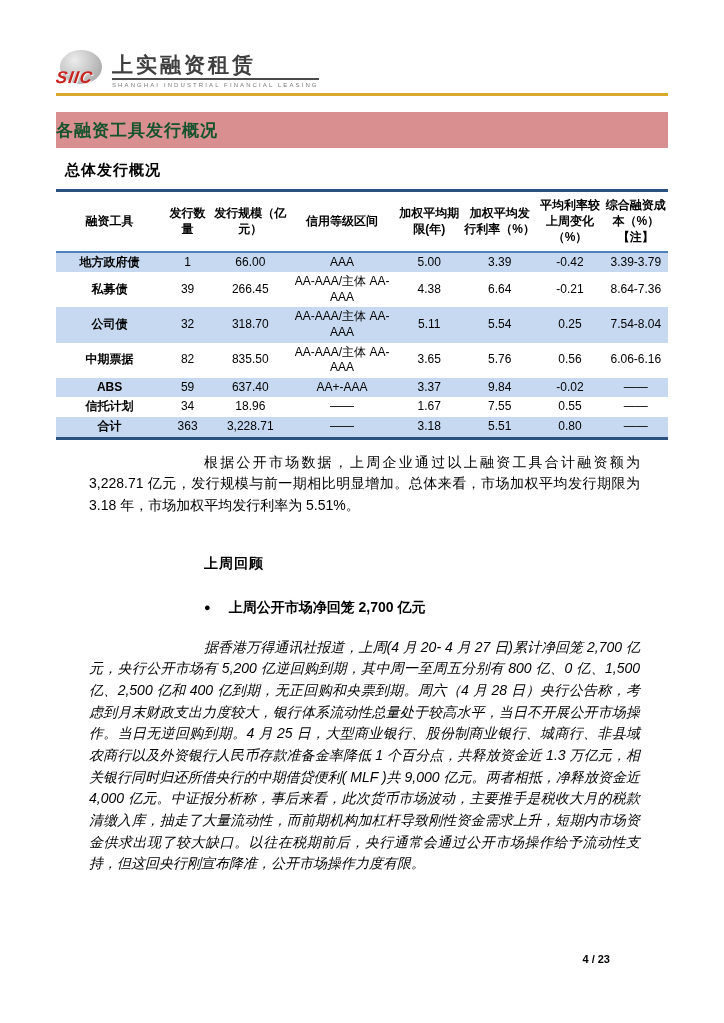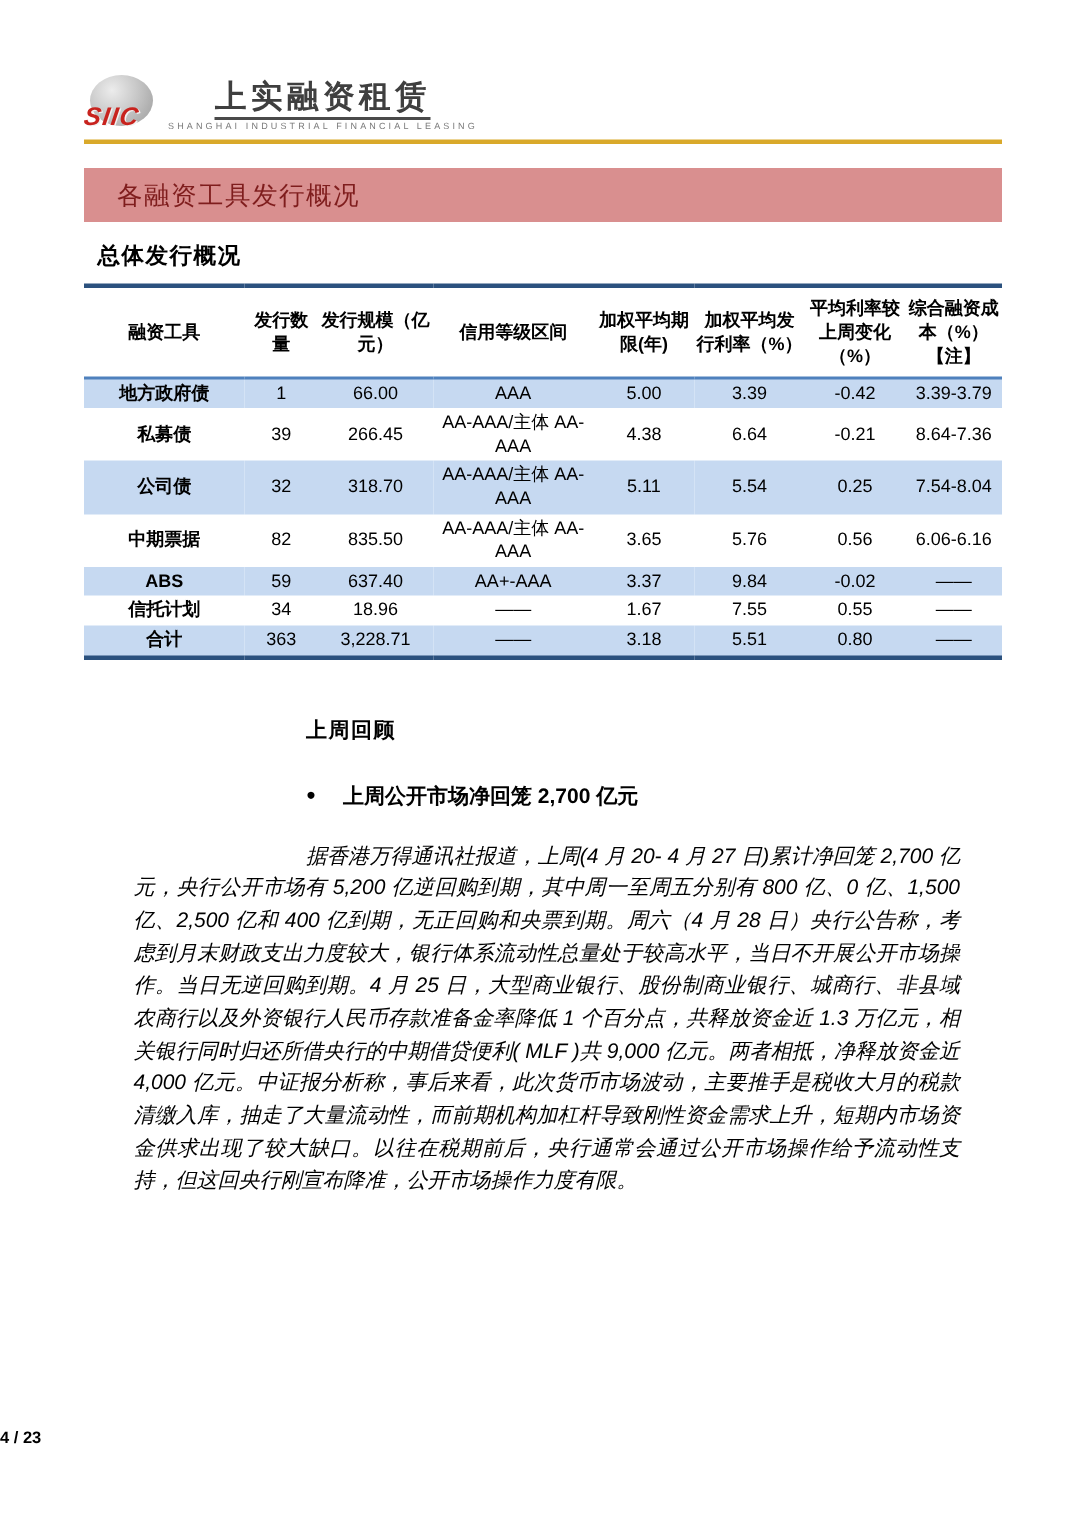--- a/index.html
+++ b/index.html
@@ -12,30 +12,30 @@
   .content{margin:0 56px;width:612px;}
 
   
   .logo{display:flex;align-items:flex-end;padding-top:44px;height:44px;}
   .logo-mark{position:relative;width:48px;height:38px;margin-right:8px;}
   .logo-globe{position:absolute;left:4px;top:0;width:42px;height:34px;border-radius:50%;
     background:radial-gradient(circle at 35% 30%, #ececec 0%, #c9c9c9 45%, #9a9a9a 100%);}
   .logo-siic{position:absolute;left:0;bottom:0;font-style:italic;font-weight:bold;
     font-size:17px;color:#c8231e;letter-spacing:1px;transform:skewX(-8deg);
     text-shadow:1px 1px 0 #f2f2f2;}
-  .logo-text{display:flex;flex-direction:column;align-items:center;}
+  .logo-text{display:flex;flex-direction:column;}
   .logo-cn{font-size:21px;font-weight:600;color:#3f3f3f;letter-spacing:3px;
     border-bottom:2px solid #4a4a4a;padding-bottom:2px;line-height:1.1;}
   .logo-en{font-size:6px;color:#7a7a7a;letter-spacing:2.1px;margin-top:2px;white-space:nowrap;}
 
   .gold-rule{height:3px;background:#d9a92a;margin-top:5px;}
 
   
   .banner{margin-top:16px;background:#d98f8f;height:36px;display:flex;align-items:center;}
-  .banner-title{color:#7f1d1d;font-weight:normal;font-size:17px;padding-left:22px;letter-spacing:1px;}
+  .banner-title{color:#14532d;font-weight:bold;font-size:17px;letter-spacing:1px;}
 
   .subsection{margin-top:13px;font-size:15px;font-weight:bold;padding-left:9px;letter-spacing:1px;}
 
   
   table.issue-table{margin-top:9px;width:100%;border-collapse:collapse;
     border-top:3px solid #2b517e;border-bottom:3px solid #2b517e;font-size:12px;}
   table.issue-table th{font-weight:bold;text-align:center;vertical-align:middle;
     padding:5px 1px;line-height:1.35;border-bottom:2px solid #4f81bd;background:#ffffff;}
   table.issue-table td{text-align:center;vertical-align:middle;padding:2px 1px;line-height:1.3;}
   table.issue-table tbody tr:nth-child(odd){background:#c6d9f1;}
@@ -46,21 +46,21 @@
   
   .body-text{margin:12px 28px 0 33px;font-size:14px;line-height:1.55;text-align:justify;}
   .body-text p{margin:0;}
   .indent{text-indent:115px;}
 
   .review-heading{margin:38px 28px 0 148px;font-size:14px;font-weight:bold;letter-spacing:1px;}
   .bullet-line{margin:26px 28px 0 148px;font-size:14px;font-weight:bold;display:flex;align-items:center;}
   .bullet-dot{font-size:11px;margin-right:18px;line-height:1;}
   .review-body{margin-top:20px;font-style:italic;}
 
-  .page-number{position:absolute;bottom:58px;left:0;width:610px;text-align:left;
+  .page-number{position:absolute;bottom:58px;left:0;width:610px;text-align:right;
     font-size:11px;font-weight:bold;}
 </style>
 </head>
 <body>
 
 <div class="page">
   <div class="content">
 
     <div class="logo">
       <div class="logo-mark">
@@ -172,20 +172,21 @@
           <td>——</td>
           <td>3.18</td>
           <td>5.51</td>
           <td>0.80</td>
           <td>——</td>
         </tr>
       </tbody>
     </table>
 
     <div class="body-text">
+      <p class="indent">根据公开市场数据，上周企业通过以上融资工具合计融资额为 3,228.71 亿元，发行规模与前一期相比明显增加。总体来看，市场加权平均发行期限为 3.18 年，市场加权平均发行利率为 5.51%。</p>
     </div>
 
     <div class="review-heading">上周回顾</div>
 
     <div class="bullet-line">
       <span class="bullet-dot">●</span>
       <span>上周公开市场净回笼 2,700 亿元</span>
     </div>
 
     <div class="body-text review-body">

